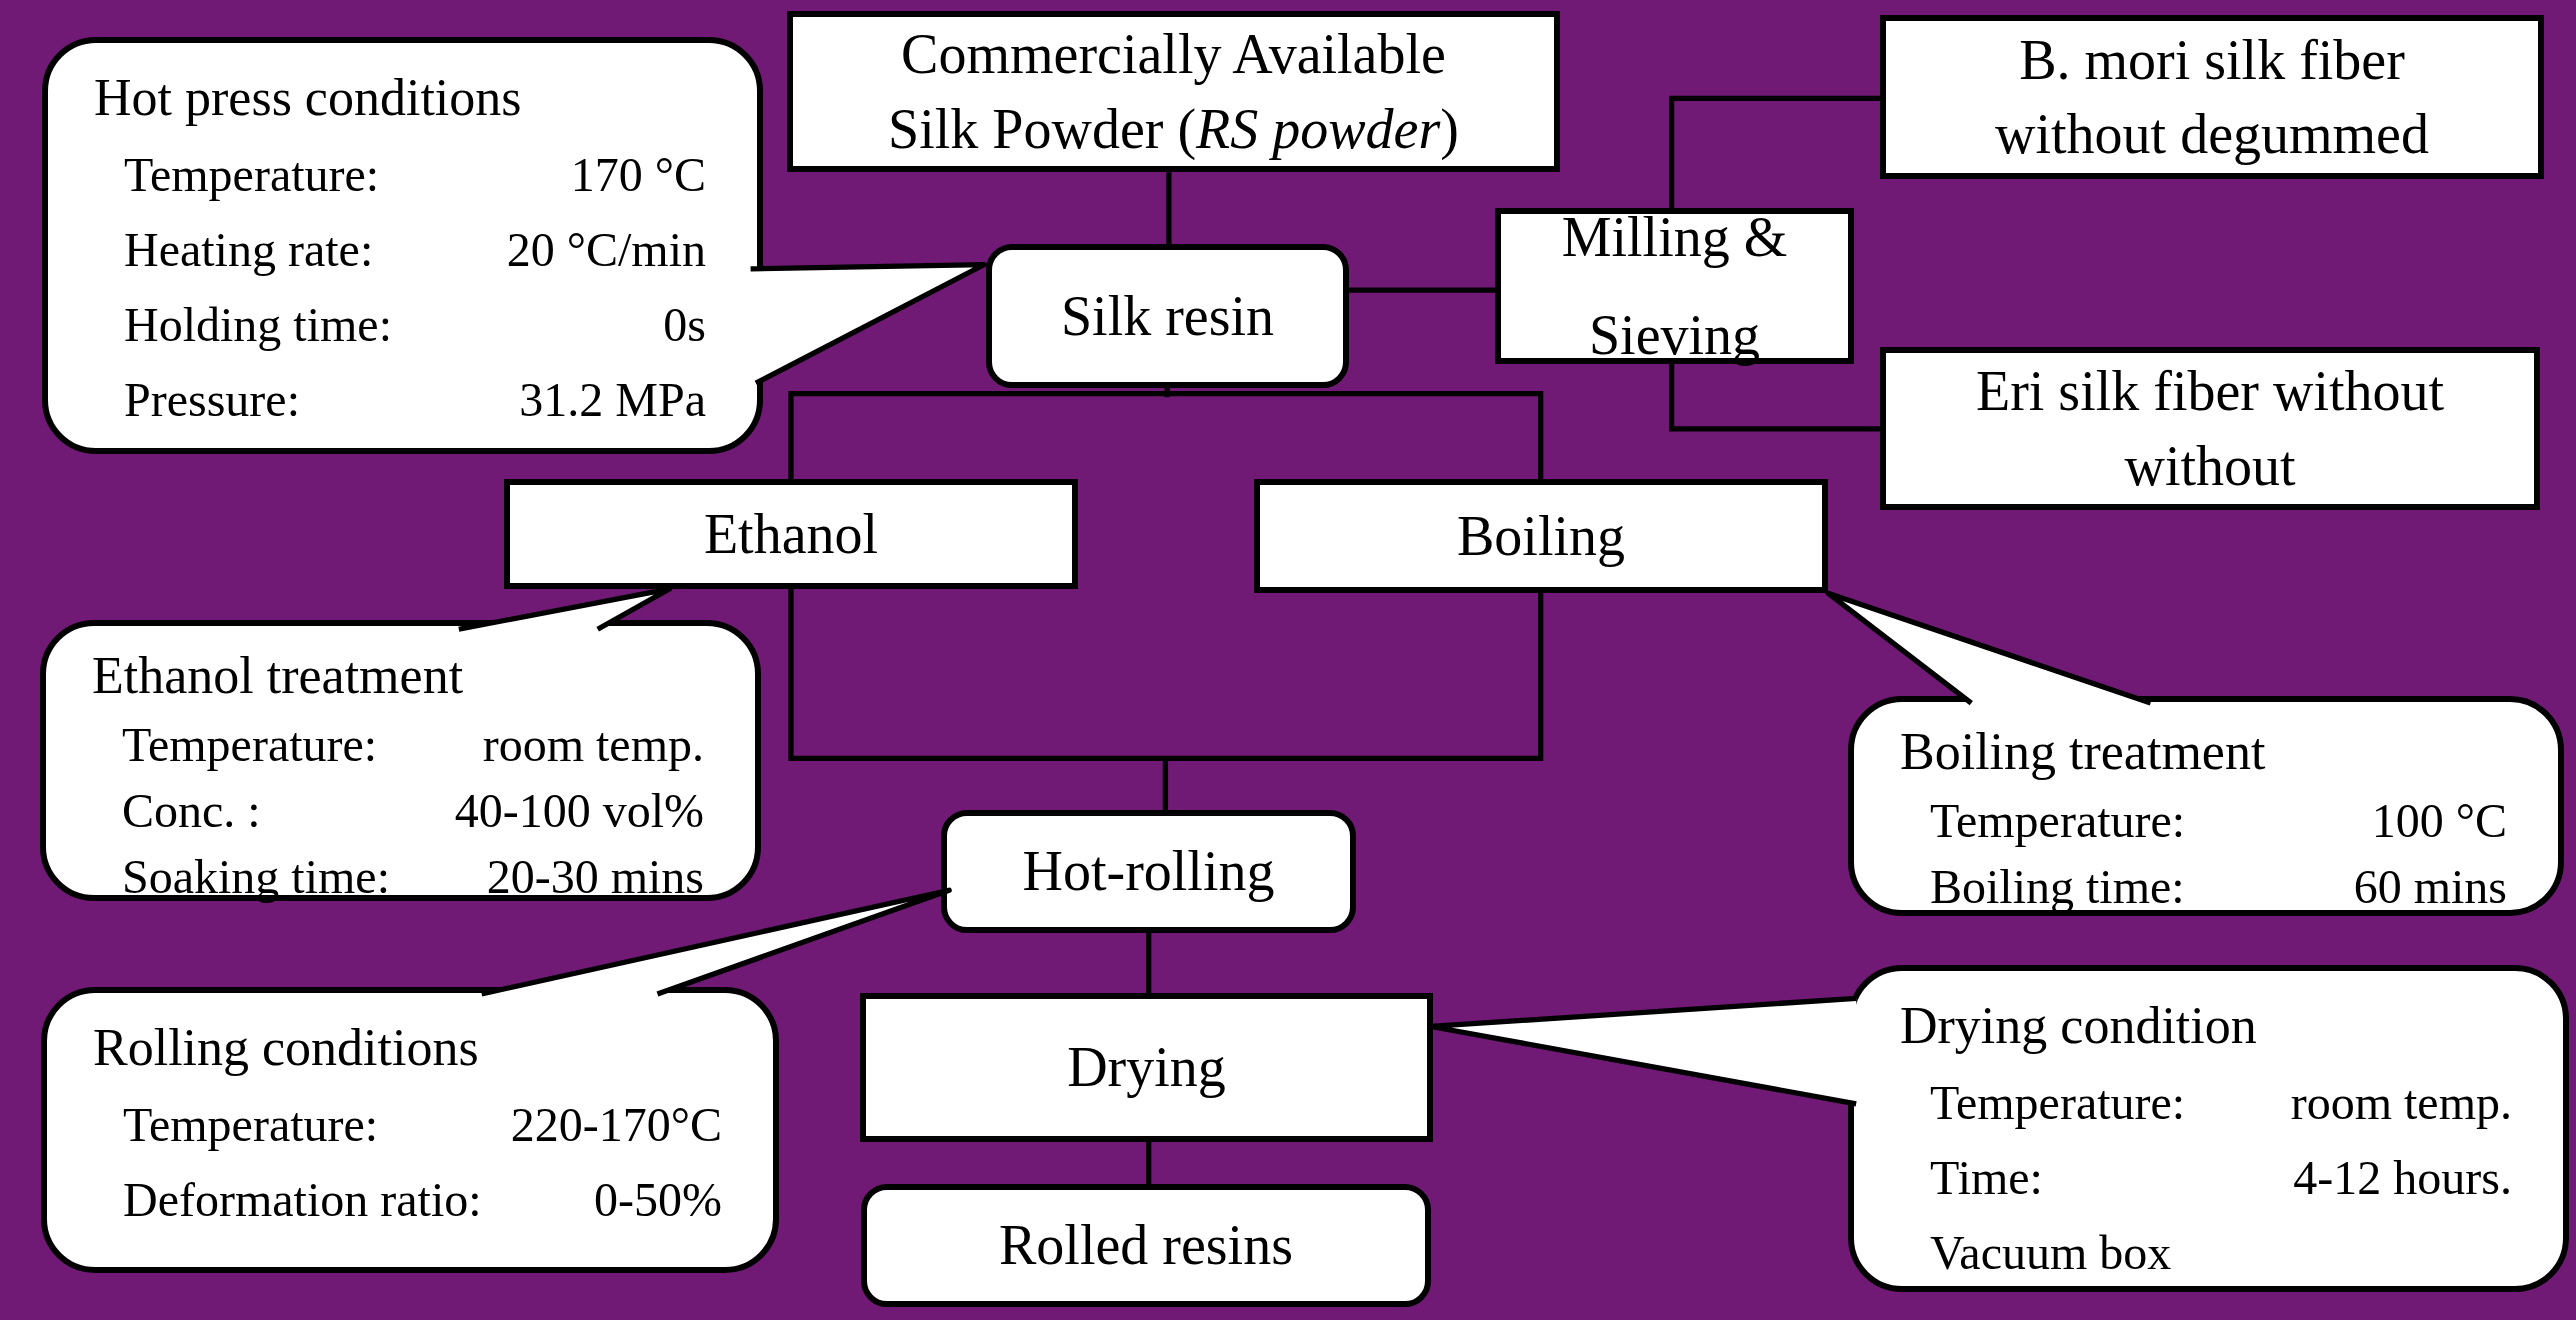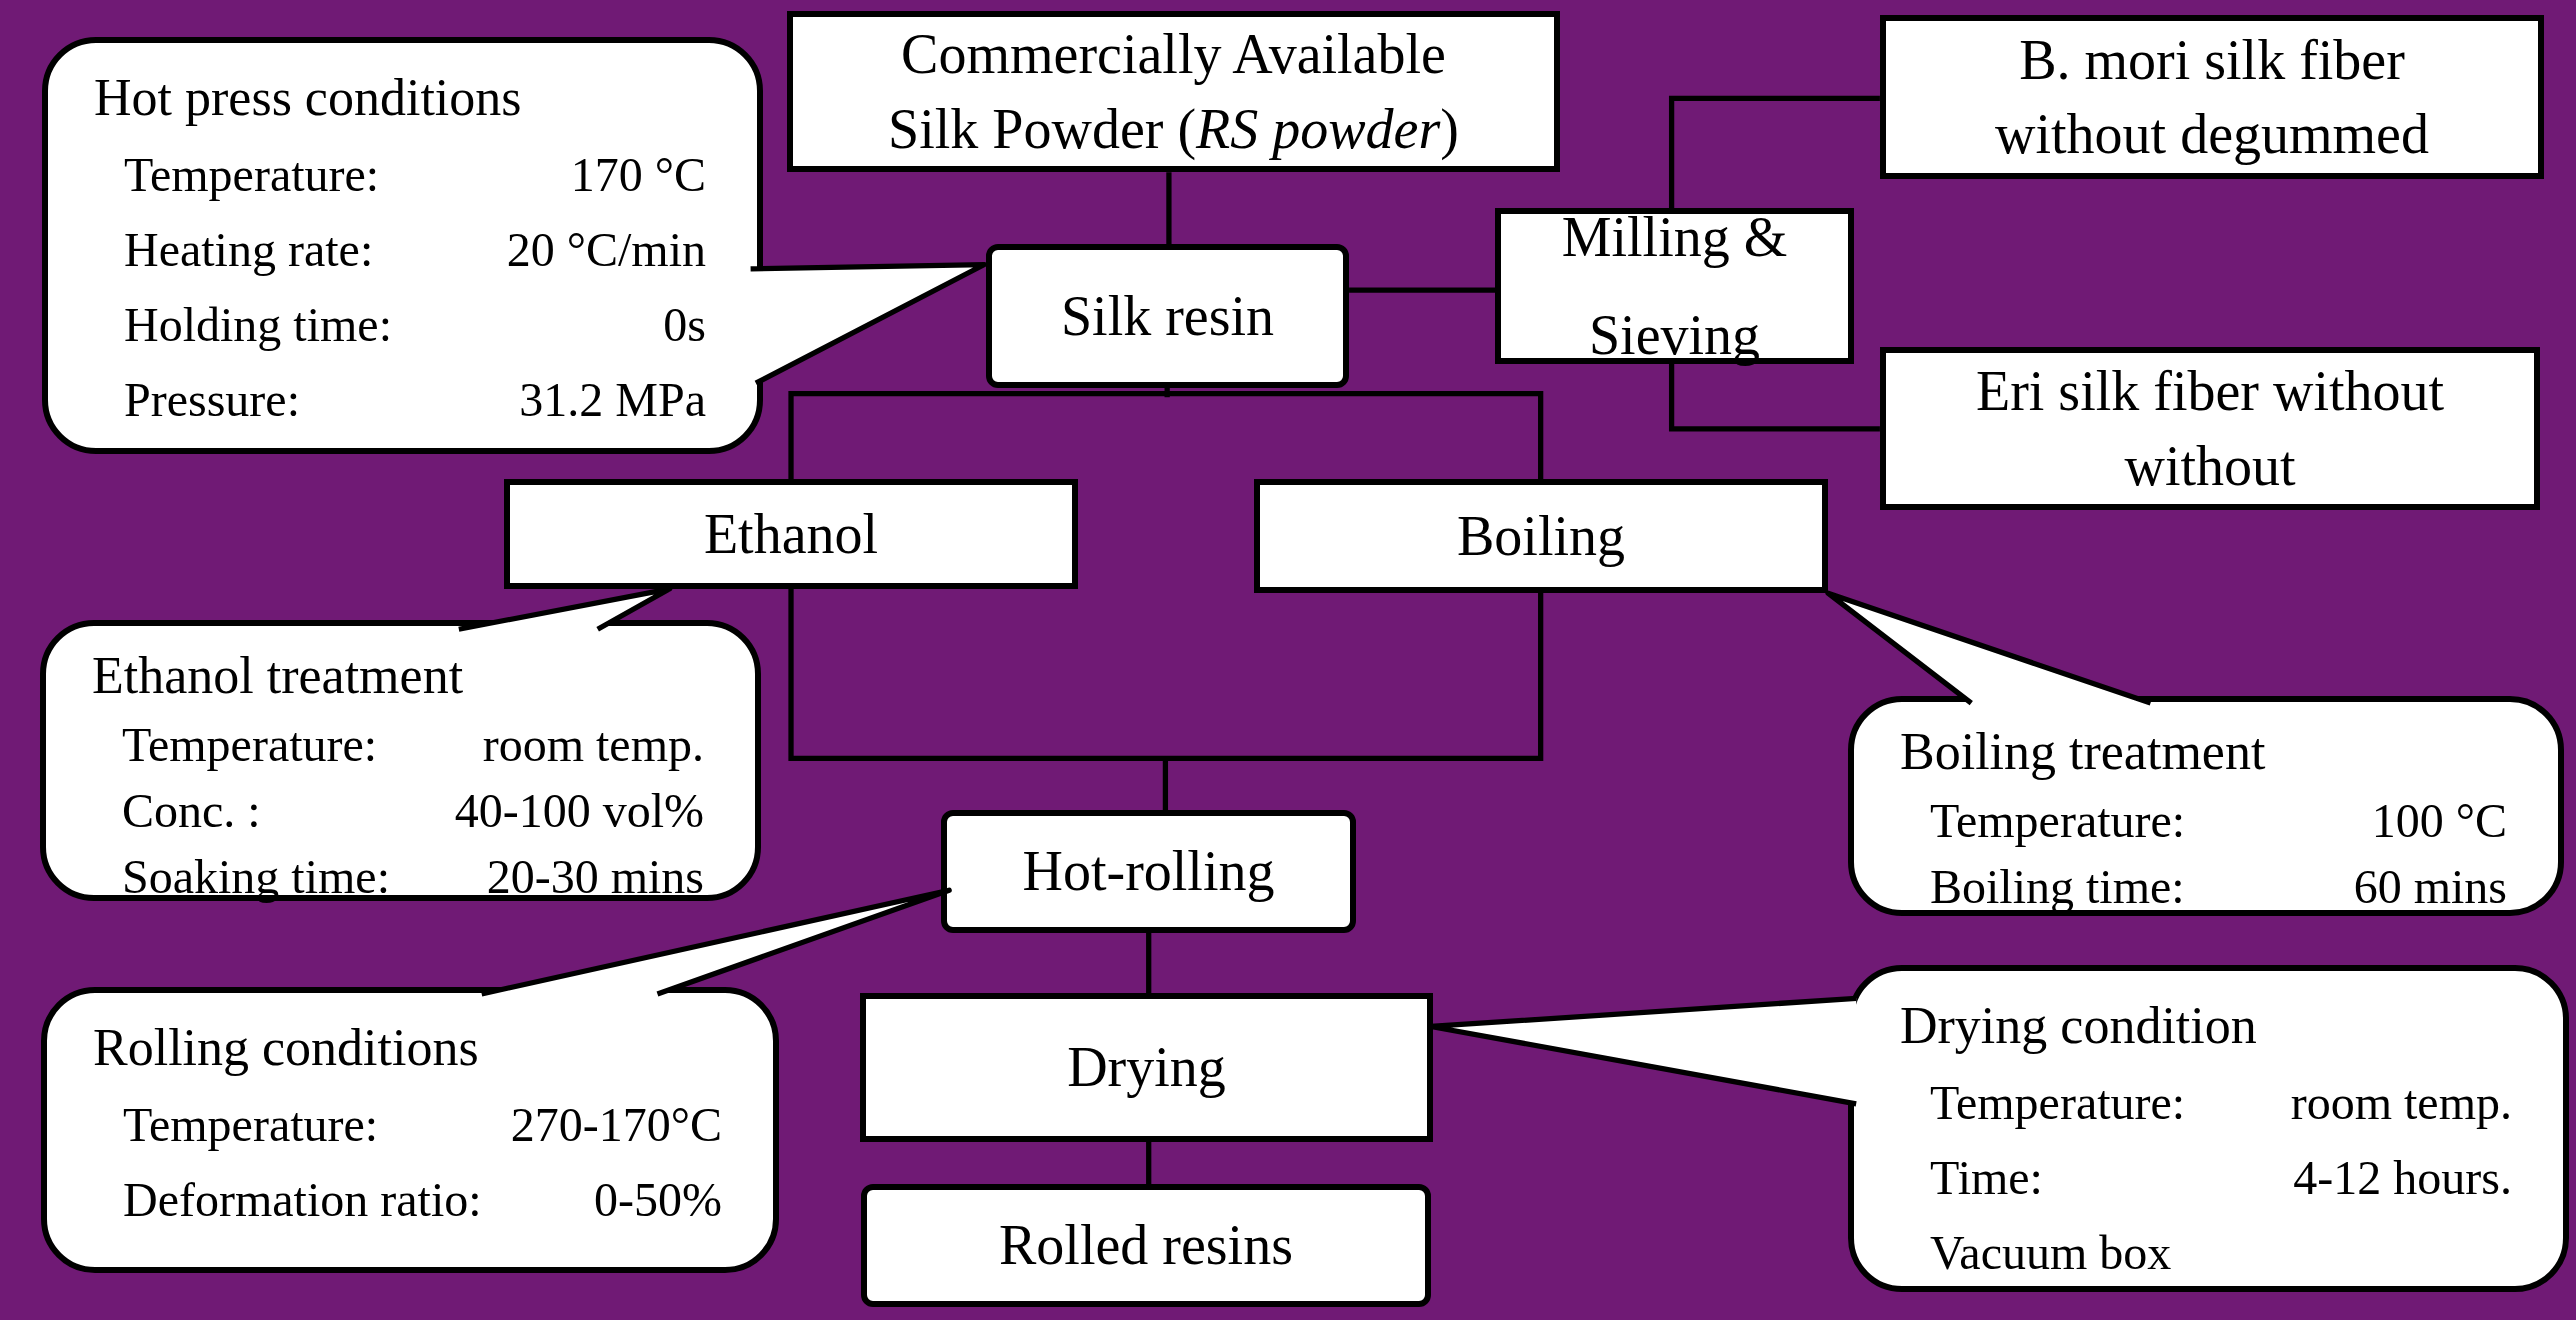--- a/index.html
+++ b/index.html
@@ -28,21 +28,21 @@
     display: flex;
     flex-direction: column;
     align-items: center;
     justify-content: center;
     text-align: center;
     font-size: 56px;
     line-height: 1.33;
     z-index: 2;
     white-space: nowrap;
   }
-  .node.rounded { border-radius: 12px; }
+  .node.rounded { border-radius: 26px; }
 
   .callout {
     position: absolute;
     box-sizing: border-box;
     background: #ffffff;
     border: 6.2px solid #000000;
     border-radius: 54px;
     z-index: 2;
     padding: 14px 51px 8.8px 46px;
     font-size: 48px;
@@ -157,21 +157,21 @@
     <div class="crow">
       <span class="label">Soaking time:</span>
       <span class="value">20-30 mins</span>
     </div>
   </div>
 
   <div class="callout roomy" style="left:41px; top:987px; width:738px; height:286px;">
     <div class="title">Rolling conditions</div>
     <div class="crow">
       <span class="label">Temperature:</span>
-      <span class="value">270-170°C</span>
+      <span class="value">220-170°C</span>
     </div>
     <div class="crow">
       <span class="label">Deformation ratio:</span>
       <span class="value">0-50%</span>
     </div>
   </div>
 
   <div class="callout" style="left:1848px; top:696px; width:716px; height:220px;">
     <div class="title">Boiling treatment</div>
     <div class="crow">

